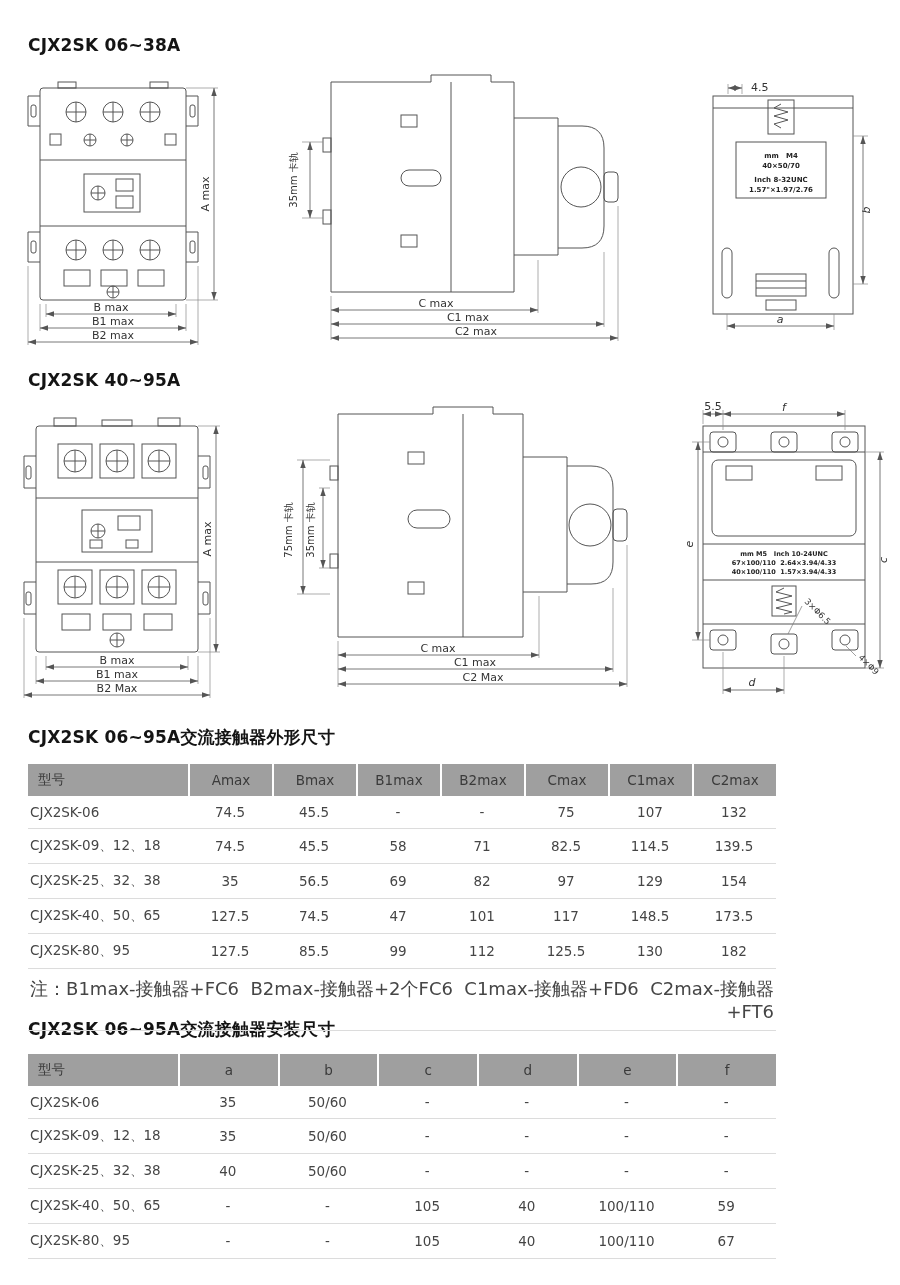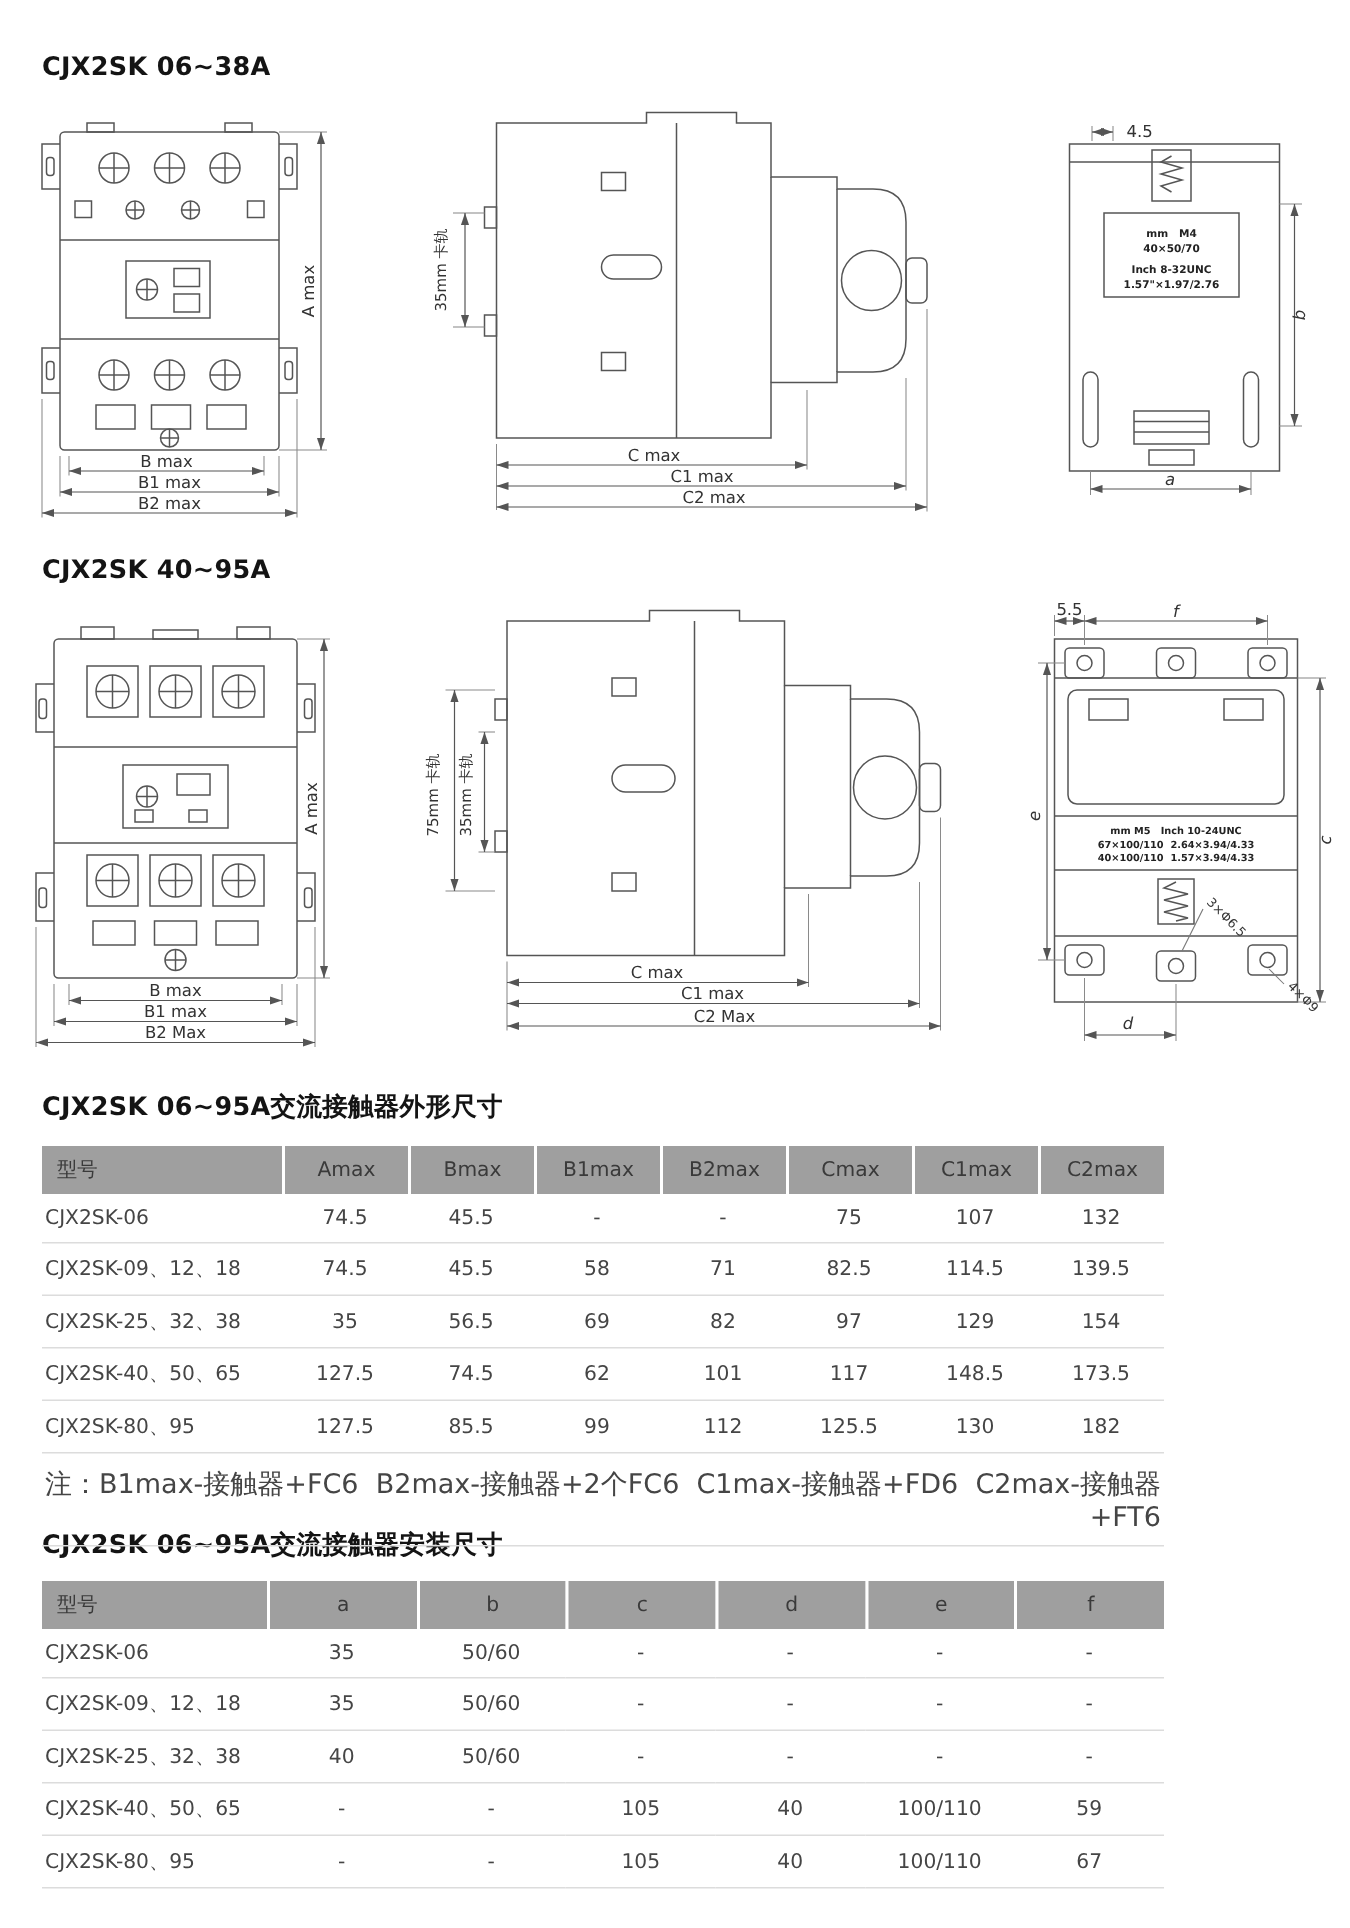--- a/index.html
+++ b/index.html
@@ -441,21 +441,21 @@
             <td>69</td>
             <td>82</td>
             <td>97</td>
             <td>129</td>
             <td>154</td>
           </tr>
           <tr>
             <td>CJX2SK-40、50、65</td>
             <td>127.5</td>
             <td>74.5</td>
-            <td>62</td>
+            <td>47</td>
             <td>101</td>
             <td>117</td>
             <td>148.5</td>
             <td>173.5</td>
           </tr>
           <tr>
             <td>CJX2SK-80、95</td>
             <td>127.5</td>
             <td>85.5</td>
             <td>99</td>

